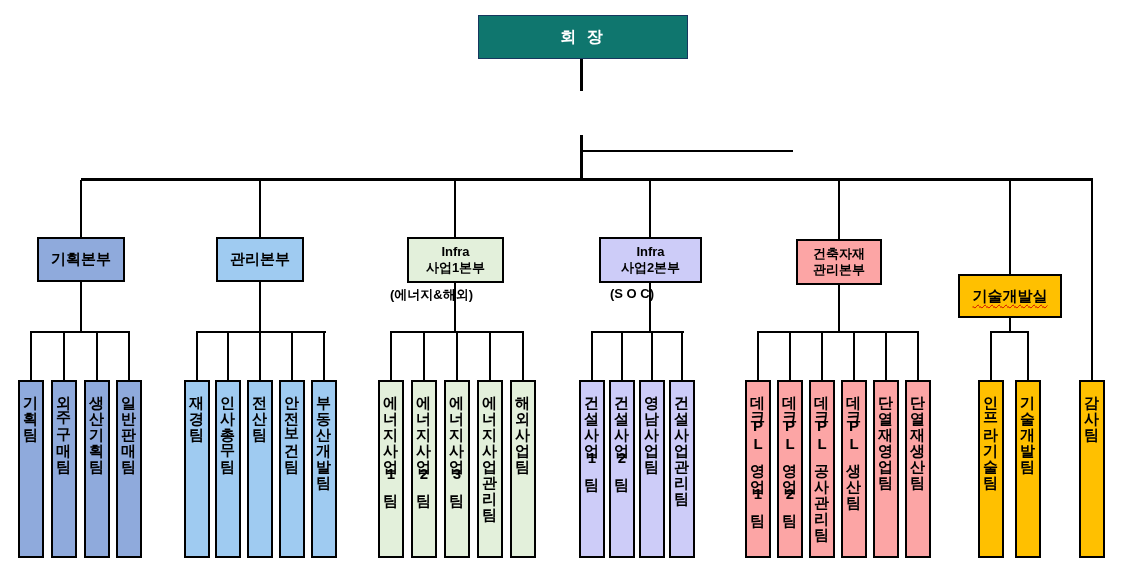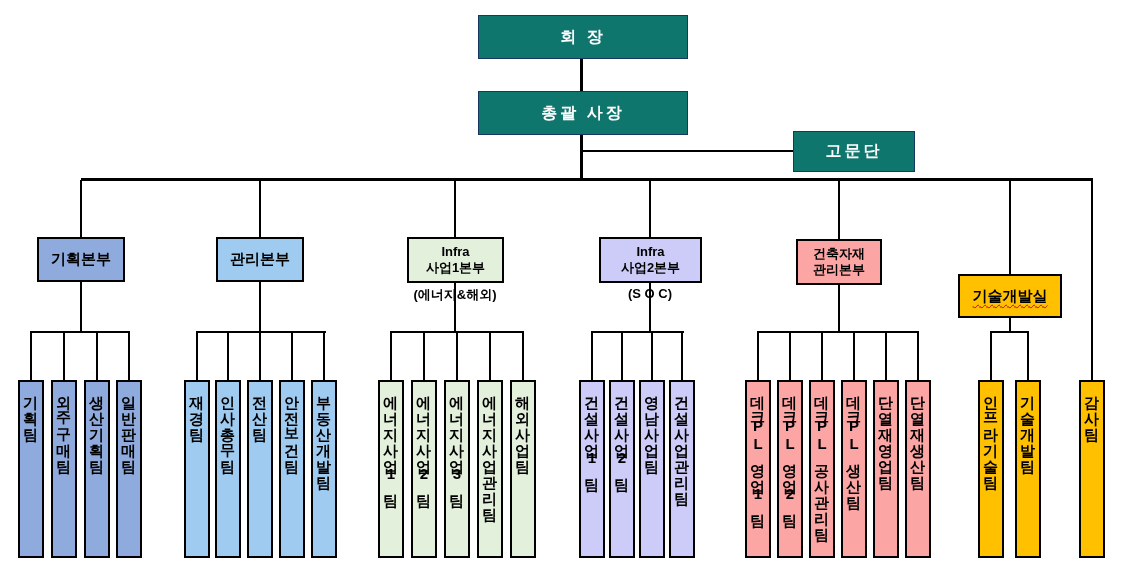--- a/index.html
+++ b/index.html
@@ -25,42 +25,36 @@
     border:2px solid #000;display:flex;justify-content:center;
   }
   .team span{
     writing-mode:vertical-rl;text-orientation:upright;
     font-size:15px;font-weight:bold;line-height:1;letter-spacing:1px;margin-top:3px;
   }
   .vl{position:absolute;width:2px;background:#000;}
   .vl3{position:absolute;width:3px;background:#000;}
   .hl{position:absolute;height:2px;background:#000;}
   .hl3{position:absolute;height:3px;background:#000;}
-  .sub{position:absolute;font-weight:bold;font-size:13px;text-align:center;color:#000;}
+  .sub{position:absolute;font-weight:bold;font-size:13px;color:#000;}
   .squig{text-decoration:underline wavy #d00000 1px;text-underline-offset:3px;}
 </style>
 </head>
 <body>
 
 <div class="stage">
 
   <div class="box navy" style="left:478px;top:15px;width:210px;height:44px">
     <span>회 장</span>
   </div>
 
   <div class="vl3" style="left:580px;top:59px;height:32px"></div>
 
-  <div class="box navy" style="left:478px;top:91px;width:210px;height:44px">
-    <span>총괄 사장</span>
-  </div>
 
   <div class="hl" style="left:582px;top:150px;width:211px"></div>
-  <div class="box navy" style="left:793px;top:131px;width:122px;height:41px">
-    <span>고문단</span>
-  </div>
 
   <div class="vl3" style="left:580px;top:135px;height:44px"></div>
 
   <div class="hl3" style="left:81px;top:178px;width:1012px"></div>
 
   <div class="vl" style="left:80px;top:180px;height:57px"></div>
   <div class="vl" style="left:259px;top:180px;height:57px"></div>
   <div class="vl" style="left:454px;top:180px;height:57px"></div>
   <div class="vl" style="left:649px;top:180px;height:57px"></div>
   <div class="vl" style="left:838px;top:180px;height:59px"></div>

